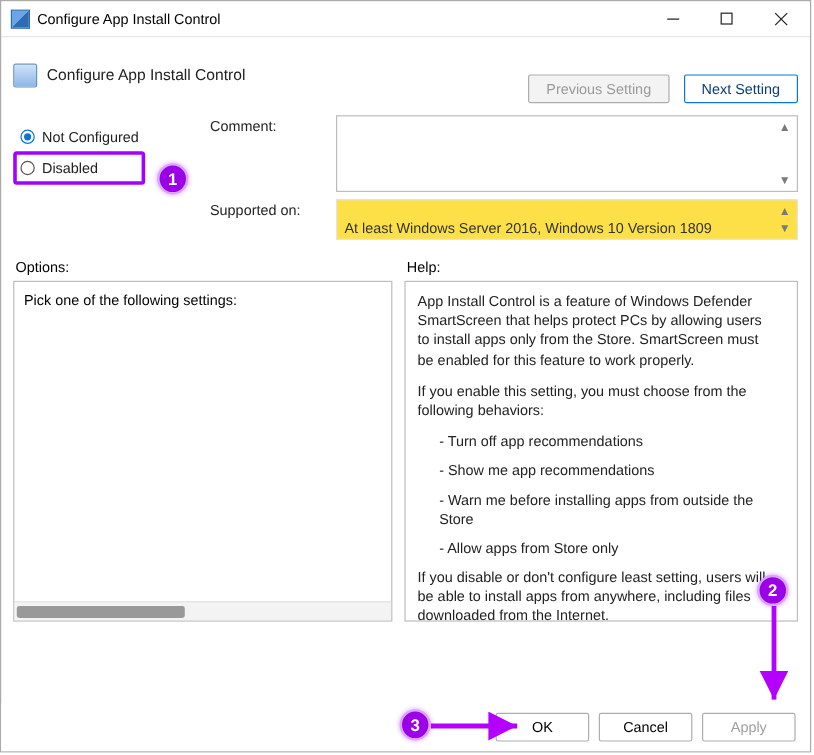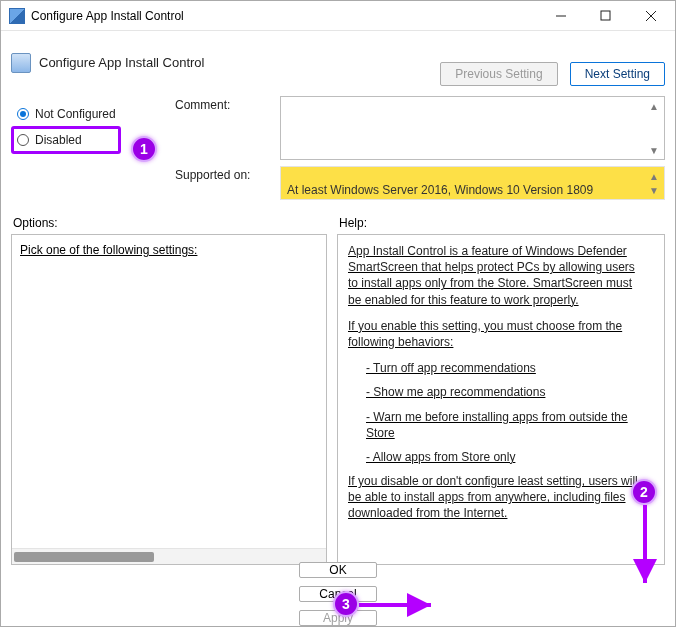--- a/index.html
+++ b/index.html
@@ -127,21 +127,21 @@
   .scroll-arrow.up { top:2px;}
   .scroll-arrow.down { bottom:2px;}
   
   .divider-h { height:10px; }
   .section-labels {
     display:flex; padding:0 12px 4px 12px; gap:12px;
   }
   .section-labels .opt-lbl { width: 314px; font-size:12px;}
   .section-labels .help-lbl { flex:1; font-size:12px;}
   .panes {
-    display:flex; padding:0 10px; gap:10px; height:331px;text-decoration:underline;
+    display:flex; padding:0 10px; gap:10px; height:284px;
   }
   .options-pane {
     width: 316px;
     border:1px solid #bdbdbd;
     background:#fff;
     position:relative;
     overflow:hidden;
   }
   .options-pane .opt-row {
     padding:8px 8px 6px 8px;
@@ -176,21 +176,20 @@
     border-left:0;
   }
   
   .footer {
     position:absolute; left:0; right:0; bottom:0;
     height:40px;
     display:flex; align-items:center; justify-content:flex-end;
     padding:0 12px;
     gap:8px;
     background:#fff;
-    flex-direction:column;
   }
   .footer .btn {
     height:24px; width:78px;
     border:1px solid #adadad;
     background:#fff;
     font-size:12px;
     border-radius:2px;
     display:flex; align-items:center; justify-content:center;
   }
   .footer .btn.apply { color:#a0a0a0; }

